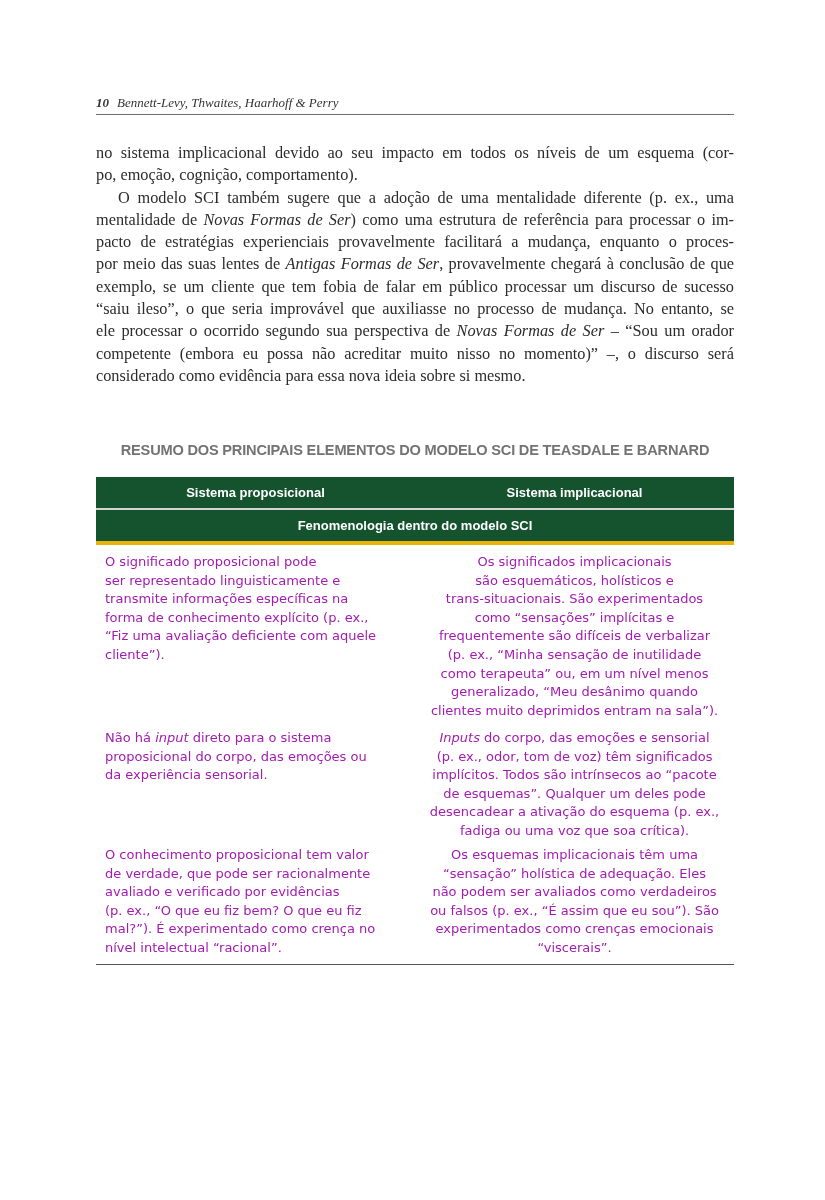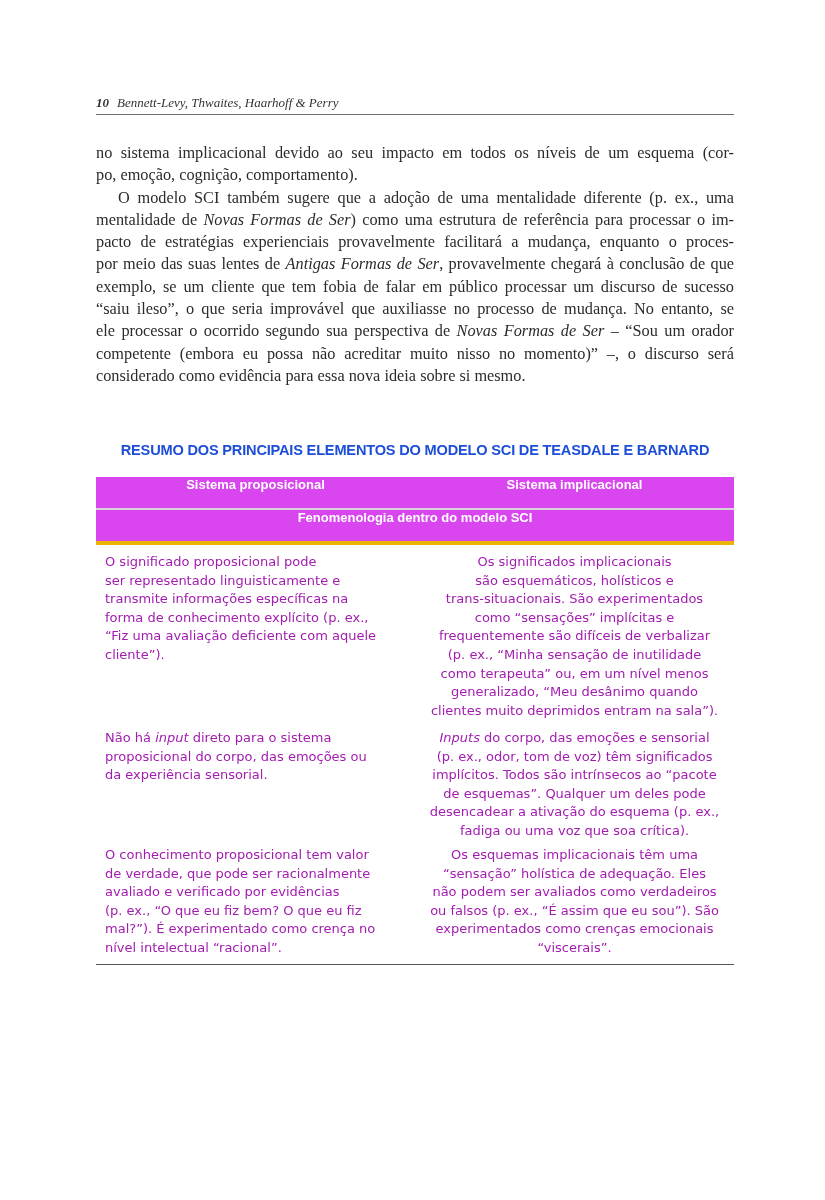--- a/index.html
+++ b/index.html
@@ -21,28 +21,28 @@
     color: #2b2b2b; text-align: justify;
   }
   .body-text p { margin: 0; }
   .body-text .line { display: block; text-align: justify; text-align-last: justify; white-space: nowrap; }
   .body-text .line.last { text-align-last: left; }
   .body-text em { font-style: italic; }
 
   .box-title {
     position: absolute; top: 442px; left: 0; width: 638px; text-align: center;
     font-family: "Liberation Sans", sans-serif; font-weight: bold; font-size: 14.6px;
-    letter-spacing: -0.2px; color: #1d4ed8;
+    letter-spacing: -0.2px; color: #737373;
   }
 
   .sci-table { position: absolute; top: 477px; left: 0; width: 638px; }
   .hdr-row {
-    display: flex; background: #d946ef; color: #ffffff;
+    display: flex; background: #14532d; color: #ffffff;
     font-family: "Liberation Sans", sans-serif; font-weight: bold; font-size: 13px;
-    height: 31px; align-items: flex-start;
+    height: 31px; align-items: center;
   }
   .hdr-row .col { flex: 1; text-align: center; }
   .hdr-row.first { border-bottom: 2px solid #d4d4d4; }
   .hdr-row.second { border-bottom: 4px solid #eab308; height: 31px; }
   .hdr-row.second .col { flex: 1; }
 
   .body-rows { font-family: "DejaVu Sans", sans-serif; font-size: 13px; line-height: 18.6px; color: #a21caf; }
   .body-row { display: flex; }
   .body-row .cell { white-space: pre-line; }
   .body-row .cell.left { width: 305px; padding-left: 9px; }

